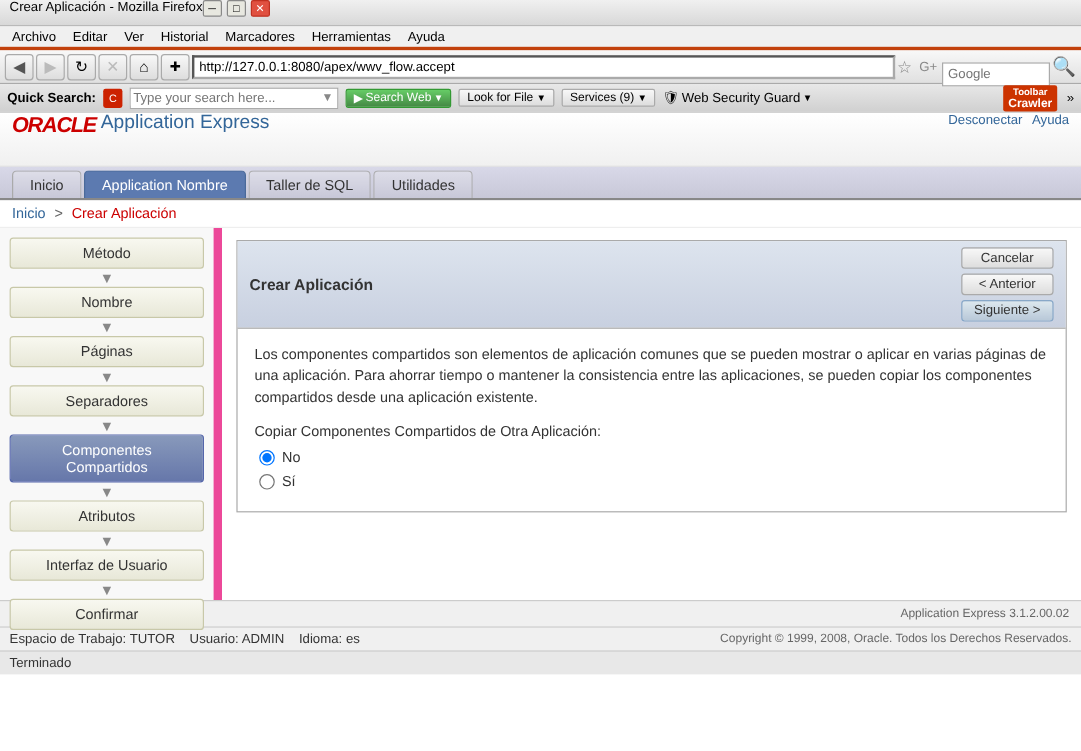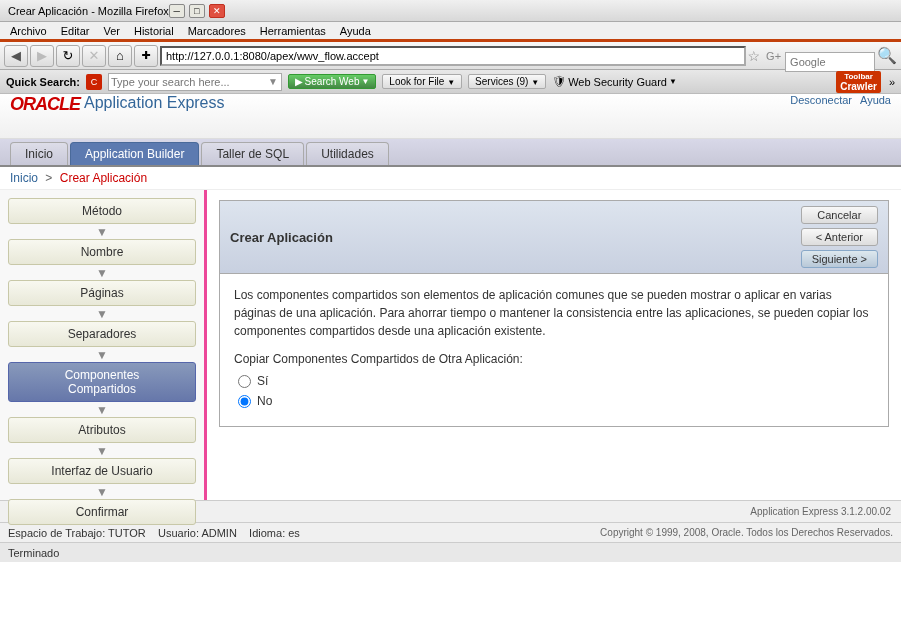--- a/index.html
+++ b/index.html
@@ -3,21 +3,21 @@
   <meta charset="utf-8">
   <style>
     * { box-sizing: border-box; margin: 0; padding: 0; }
     body { font-family: Arial, sans-serif; font-size: 12px; background: #fff; width: 901px; height: 626px; overflow: hidden; }
 
     
     .browser-titlebar {
       background: linear-gradient(to bottom, #f0f0f0, #d8d8d8);
       height: 22px;
       display: flex;
-      align-items: center;
+      align-items: flex-start;
       padding: 0 8px;
       border-bottom: 1px solid #aaa;
       font-size: 11px;
     }
     .browser-controls-right { display: flex; gap: 4px; }
     .win-btn { width: 16px; height: 14px; border: 1px solid #888; border-radius: 2px; cursor: pointer; font-size: 9px; display: flex; align-items: center; justify-content: center; }
     .win-btn-min { background: #e8e8e0; }
     .win-btn-max { background: #e8e8e0; }
     .win-btn-close { background: #e05040; color: white; border-color: #c03020; }
 
@@ -116,23 +116,23 @@
     .breadcrumb-current { color: #cc0000; font-weight: normal; }
 
     
     .main-content {
       display: flex;
       height: calc(626px - 22px - 20px - 28px - 24px - 45px - 28px - 22px - 22px - 20px);
     }
 
     
     .sidebar {
-      width: 207px;
+      width: 185px;
       background: #f8f8f8;
-      border-right: 3px solid #ec4899;
+      border-right: 7px solid #ec4899;
       padding: 8px 8px;
     }
     .sidebar-item {
       background: linear-gradient(to bottom, #f8f8f0, #e8e8d8);
       border: 1px solid #c8c8a8;
       border-radius: 3px;
       padding: 5px 8px;
       text-align: center;
       margin-bottom: 2px;
       cursor: pointer;
@@ -326,21 +326,21 @@
   <span class="oracle-logo">ORACLE</span>
   <span class="apex-title">Application Express</span>
   <div class="apex-header-links">
     <a>Desconectar</a>
     <a>Ayuda</a>
   </div>
 </div>
 
 <div class="nav-tabs">
   <div class="nav-tab">Inicio</div>
-  <div class="nav-tab nav-tab-active">Application Builder</div>
+  <div class="nav-tab nav-tab-active">Application Nombre</div>
   <div class="nav-tab">Taller de SQL</div>
   <div class="nav-tab">Utilidades</div>
 </div>
 
 <div class="breadcrumb">
   <a>Inicio</a>
   <span class="breadcrumb-sep">&gt;</span>
   <span class="breadcrumb-current">Crear Aplicación</span>
 </div>
 
@@ -373,26 +373,26 @@
           <button class="panel-btn">Cancelar</button>
           <button class="panel-btn">&lt; Anterior</button>
           <button class="panel-btn panel-btn-next">Siguiente &gt;</button>
         </div>
       </div>
       <div class="content-panel-body">
         <p class="description-text">Los componentes compartidos son elementos de aplicación comunes que se pueden mostrar o aplicar en varias páginas de una aplicación. Para ahorrar tiempo o mantener la consistencia entre las aplicaciones, se pueden copiar los componentes compartidos desde una aplicación existente.</p>
         <div class="section-label">Copiar Componentes Compartidos de Otra Aplicación:</div>
         <div class="radio-group">
           <label class="radio-item">
+            <input type="radio" name="copy_shared" value="no" checked="" style="">
+            <span>No</span>
+          </label>
+          <label class="radio-item">
             <input type="radio" name="copy_shared" value="si" style="">
             <span>Sí</span>
-          </label>
-          <label class="radio-item">
-            <input type="radio" name="copy_shared" value="no" checked="" style="">
-            <span>No</span>
           </label>
         </div>
       </div>
     </div>
   </div>
 </div>
 
 <div class="apex-footer">
   <span>Application Express 3.1.2.00.02</span>
 </div>

